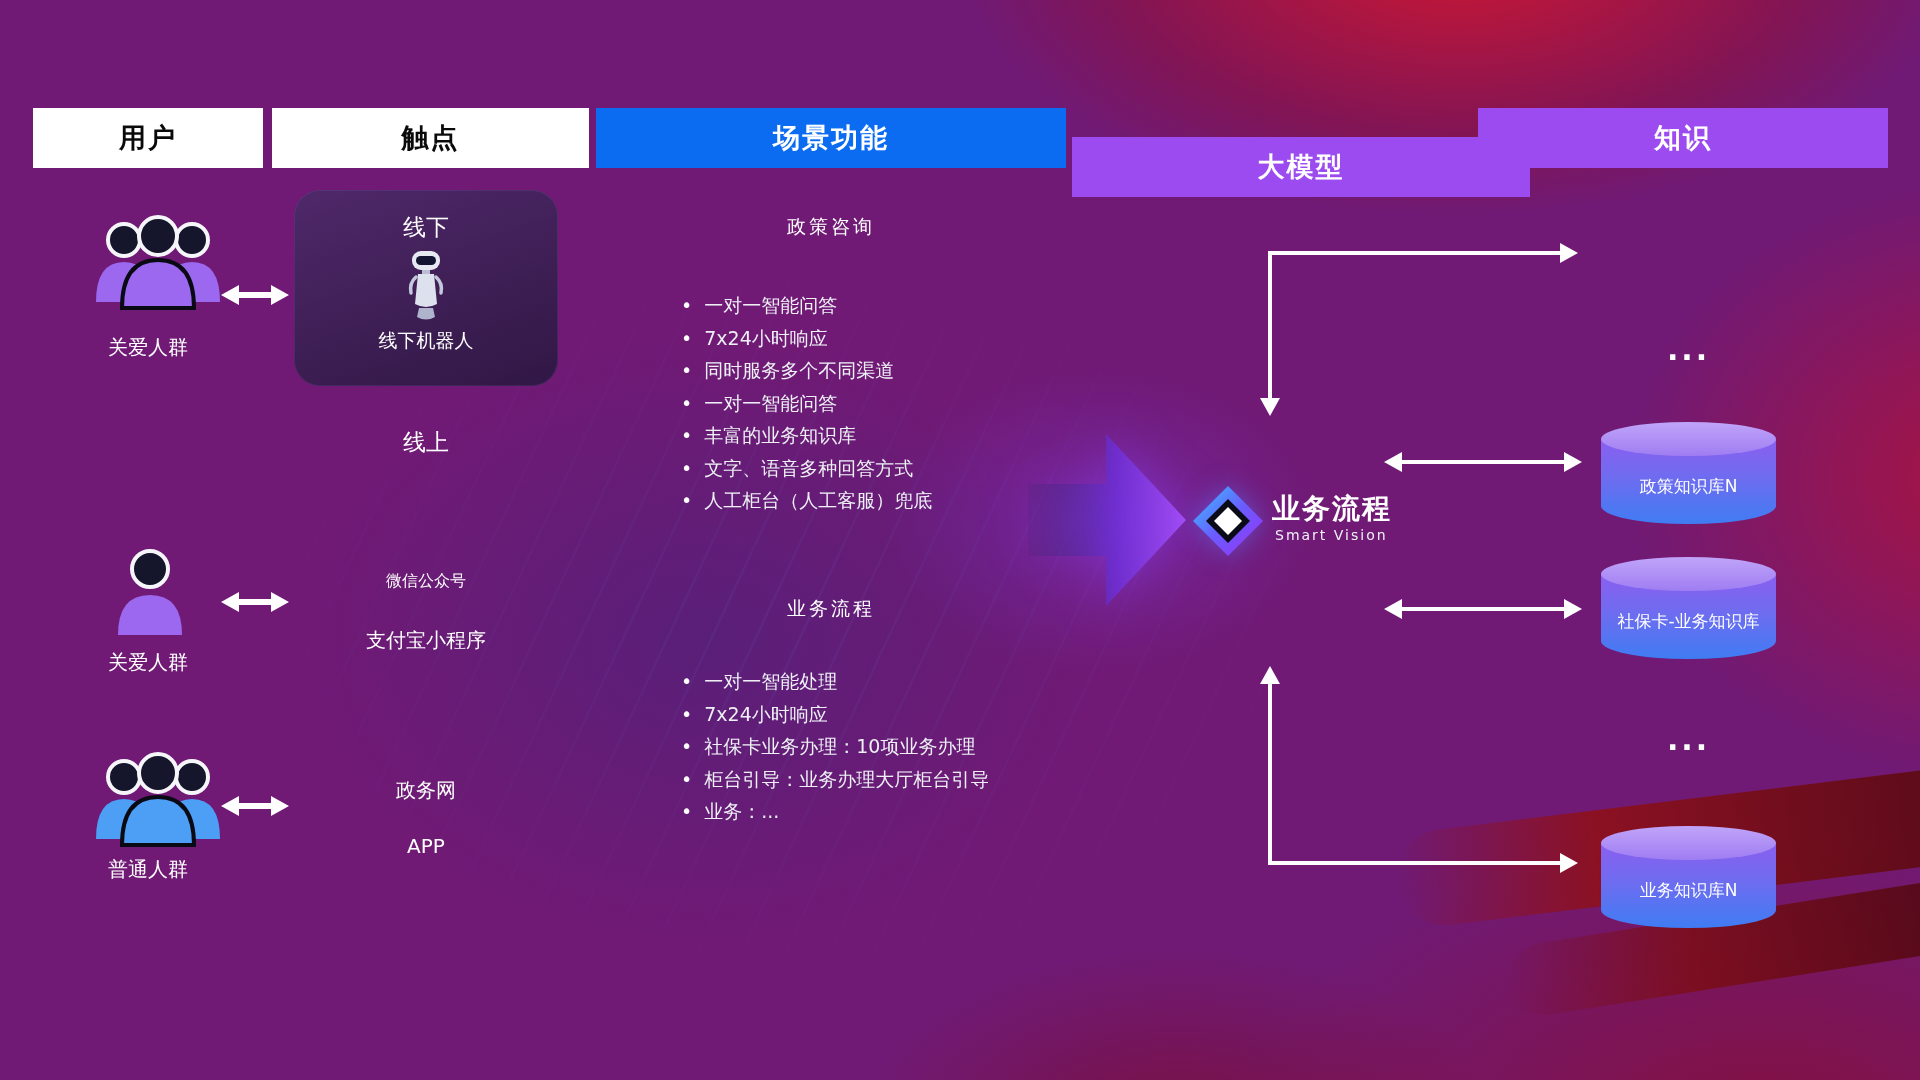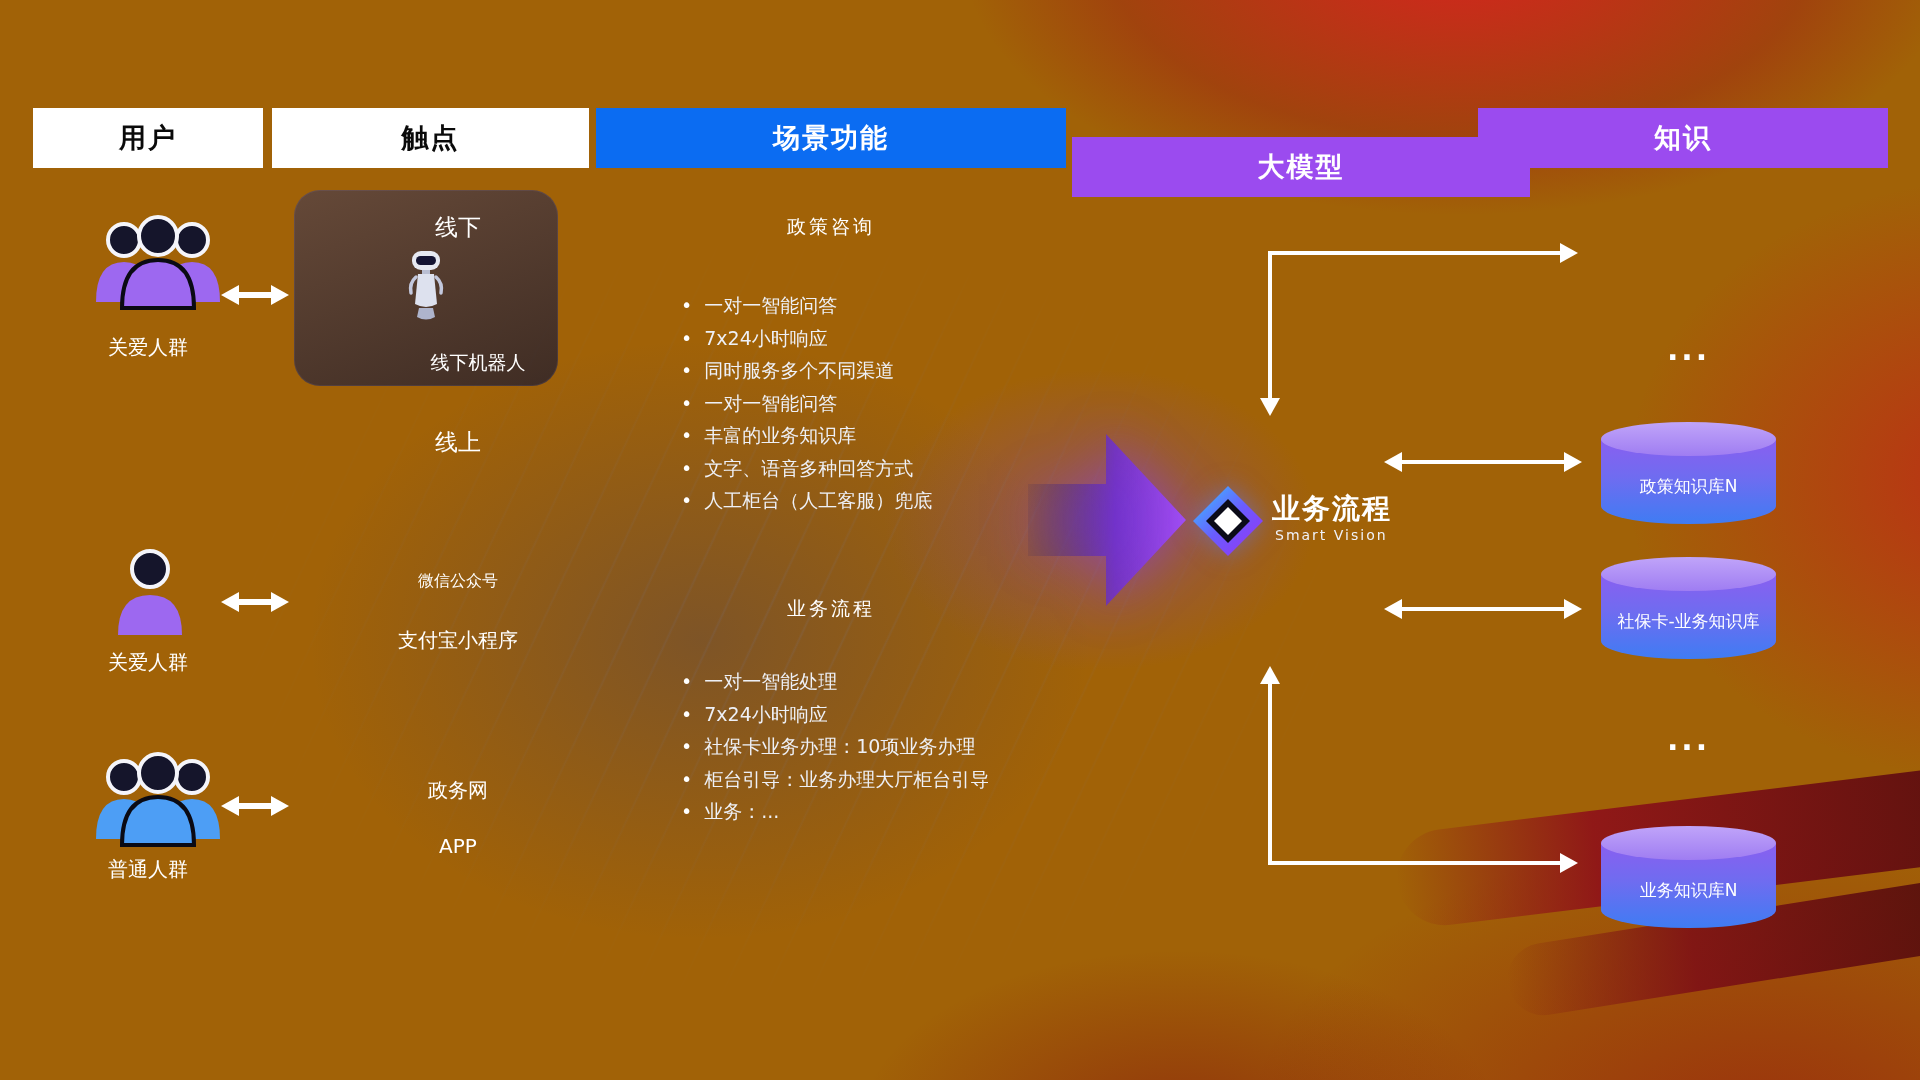--- a/index.html
+++ b/index.html
@@ -1,18 +1,18 @@
 <!DOCTYPE html>
 <html><head>
 <meta charset="utf-8">
 <style>
   html,body { margin:0; padding:0; background:#000; }
   .stage {
     position:relative; width:1920px; height:1080px; overflow:hidden;
-    background:#a16207;
+    background:#701a75;
     font-family:"DejaVu Sans","Liberation Sans",sans-serif;
     color:#fff;
   }
   
   .bg-glows { position:absolute; inset:0; pointer-events:none;
     background:
       radial-gradient(ellipse 640px 340px at 1460px -50px, rgba(226,22,36,0.82), rgba(160,10,25,0.35) 55%, transparent 78%),
       radial-gradient(ellipse 520px 430px at 1990px 480px, rgba(205,15,30,0.6), transparent 70%),
       radial-gradient(ellipse 720px 430px at 1760px 1140px, rgba(150,8,18,0.55), transparent 72%),
       radial-gradient(ellipse 430px 240px at 1180px 1130px, rgba(130,8,16,0.5), transparent 75%),
@@ -54,24 +54,24 @@
   .user-label { position:absolute; left:60px; width:176px; text-align:center; font-size:20px; color:#fff; }
   .ul1 { top:334px; }
   .ul2 { top:649px; }
   .ul3 { top:856px; }
 
   
   .tp-panel { position:absolute; left:294px; top:190px; width:264px; height:196px;
     border-radius:26px;
     background:linear-gradient(160deg, rgba(52,52,96,0.55), rgba(22,22,48,0.7));
     box-shadow:inset 0 0 0 1px rgba(140,140,220,0.12); }
-  .tp-text { position:absolute; left:294px; width:264px; text-align:center; color:#fff;padding-left:32px; }
+  .tp-text { position:absolute; left:294px; width:264px; text-align:center; color:#fff; }
   .tp-offline      { top:212px; font-size:23px; }
   .tp-robot        { position:absolute; left:406px; top:250px; }
-  .tp-robot-label  { top:350px; font-size:19px;margin-left:20px; }
+  .tp-robot-label  { top:328px; font-size:19px; }
   .tp-online       { top:427px; font-size:23px; }
   .tp-item-0 { top:571px; font-size:16px; }
   .tp-item-1 { top:627px; font-size:20px; }
   .tp-item-2 { top:777px; font-size:20px; }
   .tp-item-3 { top:834px; font-size:20px; }
 
   
   .sc-title { position:absolute; left:596px; width:470px; text-align:center; color:#fff; font-size:19px; letter-spacing:3px; }
   .sc-title-0 { top:214px; }
   .sc-title-1 { top:596px; }

